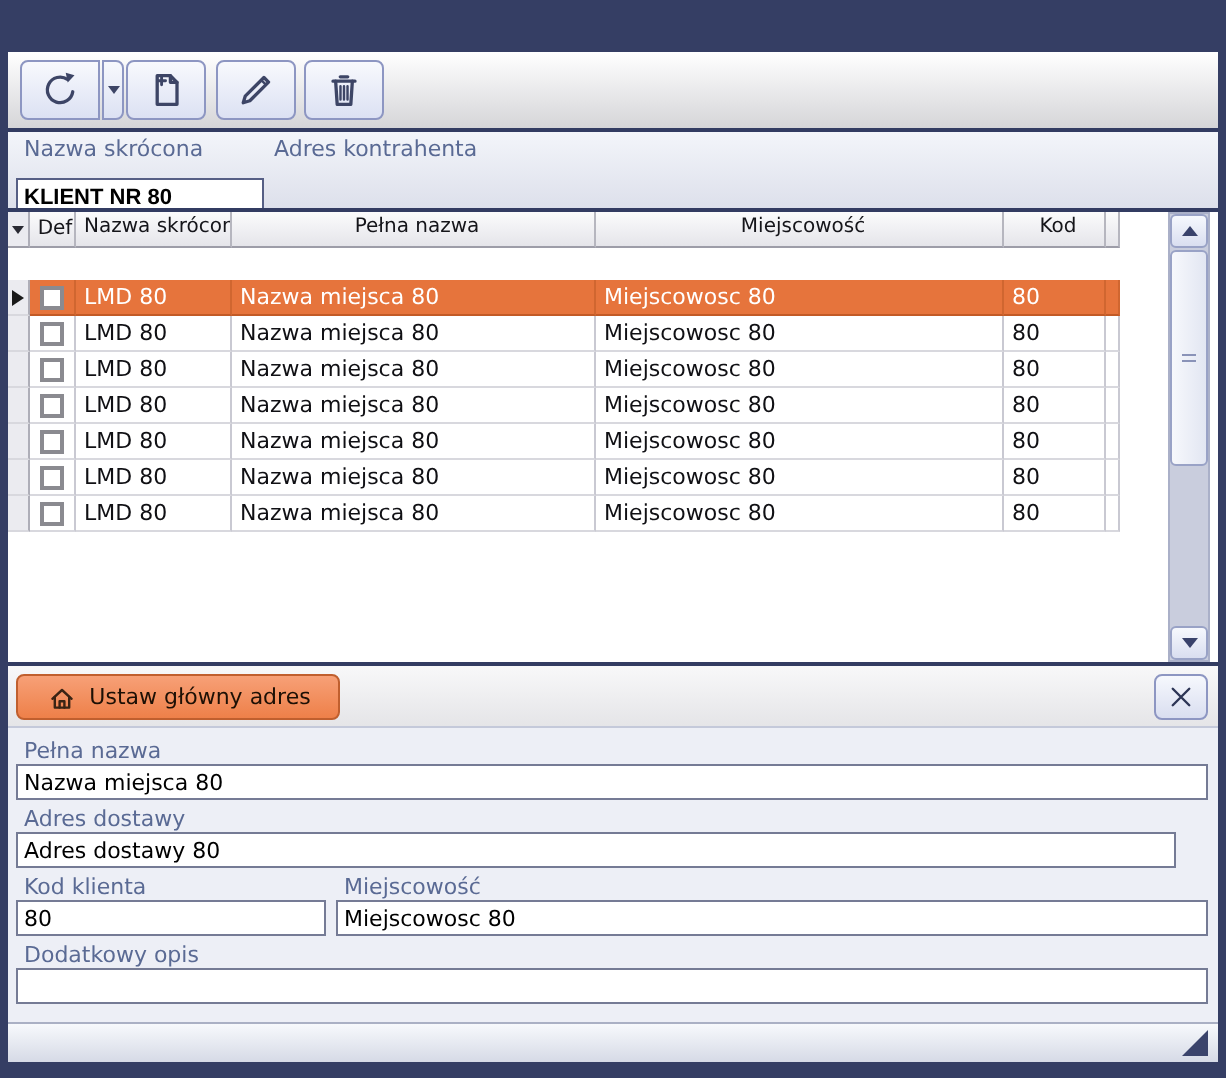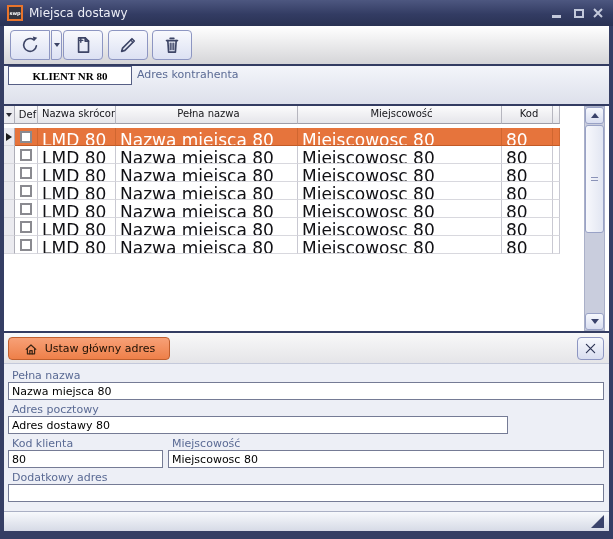--- a/index.html
+++ b/index.html
@@ -32,30 +32,30 @@
   .tb-drop{left:47px;width:11px;border-radius:0 4px 4px 0;}
   .tb-new{left:59px;width:40px;}
   .tb-edit{left:104px;width:40px;}
   .tb-del{left:148px;width:40px;}
   .caret-down{width:0;height:0;border-left:3px solid transparent;border-right:3px solid transparent;border-top:4px solid #3d4566;}
   .sep{position:absolute;left:0;width:605px;height:2px;background:#333c62;}
   
   .fields{position:absolute;left:0;top:40px;width:605px;height:38px;
     background:linear-gradient(180deg,#f3f5fa,#dde0eb);}
   .flabel{position:absolute;top:2px;font-size:11px;color:#5a6a94;}
-  .finput{position:absolute;top:0;height:19px;border:1px solid #565f85;background:#fff;
-    font-family:Liberation Serif, serif;font-size:11px;font-weight:bold;color:#000;padding:1px 3px;text-align:center;}
+  .finput{position:absolute;top:23px;height:19px;border:1px solid #565f85;background:#fff;
+    font-family:Liberation Sans, sans-serif;font-size:11px;font-weight:bold;color:#000;padding:1px 3px;}
   
   .gridwrap{position:absolute;left:0;top:80px;width:605px;height:225px;background:#ffffff;}
   .grid{position:absolute;left:0;top:0;width:578px;height:225px;}
   .hcell{position:absolute;top:0;height:18px;background:linear-gradient(180deg,#fbfbfc,#e5e5ea);
     border-right:1px solid #b6b6bf;border-bottom:1px solid #9d9da8;font-size:10px;color:#15151a;
     padding:2px 0 0 4px;white-space:nowrap;overflow:hidden;text-align:center;}
-  .cell{position:absolute;top:4px;height:18px;border-right:1px solid #c9c9d2;border-bottom:1px solid #d8d8de;
-    font-size:17px;color:#101014;padding:2px 0 0 4px;white-space:nowrap;overflow:hidden;background:#fff;}
+  .cell{position:absolute;top:16px;height:18px;border-right:1px solid #c9c9d2;border-bottom:1px solid #d8d8de;
+    font-size:11px;color:#101014;padding:2px 0 0 4px;white-space:nowrap;overflow:hidden;background:#fff;}
   .c-ind{left:0;width:11px;padding:0;background:#ebebf0;border-right:1px solid #aeaeb8;display:flex;align-items:center;justify-content:center;}
   .c-def{left:11px;width:23px;padding:0;display:flex;align-items:center;justify-content:center;}
   .c-short{left:34px;width:78px;}
   .c-full{left:112px;width:182px;}
   .c-city{left:294px;width:204px;}
   .c-code{left:498px;width:51px;}
   .c-fill{left:549px;width:7px;}
   .grow{position:absolute;left:0;width:556px;height:18px;}
   .grow.sel .cell:not(.c-ind){background:#e6743c;color:#fff;border-bottom-color:#c25a26;border-right-color:#d06630;}
   .cb{width:12px;height:12px;background:#fff;border:2px solid #8a8a90;display:inline-block;}
@@ -92,35 +92,20 @@
   .statusbar{position:absolute;left:0;top:485px;width:605px;height:20px;
     background:linear-gradient(180deg,#f7f9fc,#d6dae6);border-top:1px solid #aab0c4;}
   .gripTri{position:absolute;right:5px;bottom:3px;width:0;height:0;
     border-left:13px solid transparent;border-bottom:13px solid #3a436b;}
 </style>
 </head>
 <body>
 
 <div class="window">
 
-  <div class="titlebar">
-    <div class="app-icon">swp</div>
-    <div class="title-text">Miejsca dostawy</div>
-    <div class="winbtn wb-min">
-        <span class="glyph-min"></span>
-      </div>
-    <div class="winbtn wb-max">
-        <span class="glyph-max"></span>
-      </div>
-    <div class="winbtn wb-close">
-      <svg width="12" height="12" viewBox="0 0 12 12">
-          <path d="M2 2 L10 10 M10 2 L2 10" stroke="#c3c9db" stroke-width="2" fill="none"></path>
-        </svg>
-    </div>
-  </div>
 
   <div class="content">
 
     <div class="toolbar">
       <div class="tbtn tb-refresh">
         <svg width="22" height="22" viewBox="0 0 20 20">
           <path d="M13.4 5.2 A5.8 5.8 0 1 0 15.8 10.8"></path>
           <path d="M12.6 2.2 L16.6 3.3 L13.5 6.6 Z" fill="#3d4566" stroke="none"></path>
         </svg>
       </div>
@@ -281,29 +266,29 @@
         <svg width="15" height="15" viewBox="0 0 20 20" style="stroke-width:1.6">
           <path d="M4.5 4.5 L15.5 15.5 M15.5 4.5 L4.5 15.5"></path>
         </svg>
       </div>
     </div>
 
     <div class="form">
       <div class="dlabel" style="left:8px;top:5px">Pełna nazwa</div>
       <input class="dinput" style="left: 4px; top: 18px; width: 596px;" value="Nazwa miejsca 80">
 
-      <div class="dlabel" style="left:8px;top:39px">Adres pocztowy</div>
-      <input class="dinput" style="left: 4px; top: 52px; width: 500px;" value="Adres dostawy 80">
+      <div class="dlabel" style="left:8px;top:39px">Adres dostawy</div>
+      <input class="dinput" style="left: 4px; top: 52px; width: 580px;" value="Adres dostawy 80">
 
       <div class="dlabel" style="left:8px;top:73px">Kod klienta</div>
       <div class="dlabel" style="left:168px;top:73px">Miejscowość</div>
       <input class="dinput" style="left: 4px; top: 86px; width: 155px;" value="80">
       <input class="dinput" style="left: 164px; top: 86px; width: 436px;" value="Miejscowosc 80">
 
-      <div class="dlabel" style="left:8px;top:107px">Dodatkowy adres</div>
+      <div class="dlabel" style="left:8px;top:107px">Dodatkowy opis</div>
       <input class="dinput" style="left: 4px; top: 120px; width: 596px;" value="">
     </div>
 
     <div class="statusbar">
       <span class="gripTri"></span>
     </div>
   </div>
 </div>
 
 </body></html>

